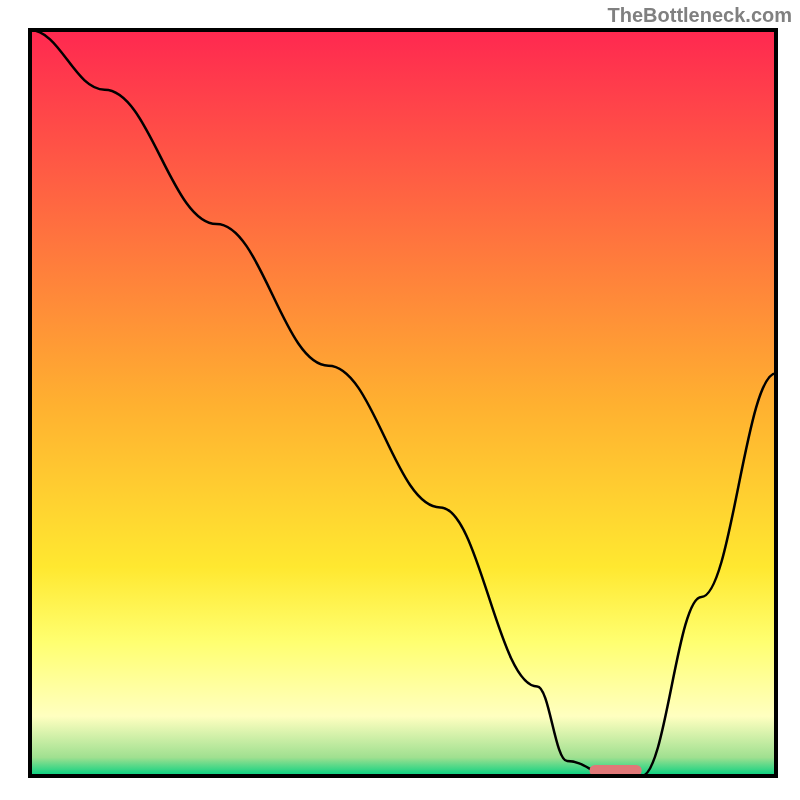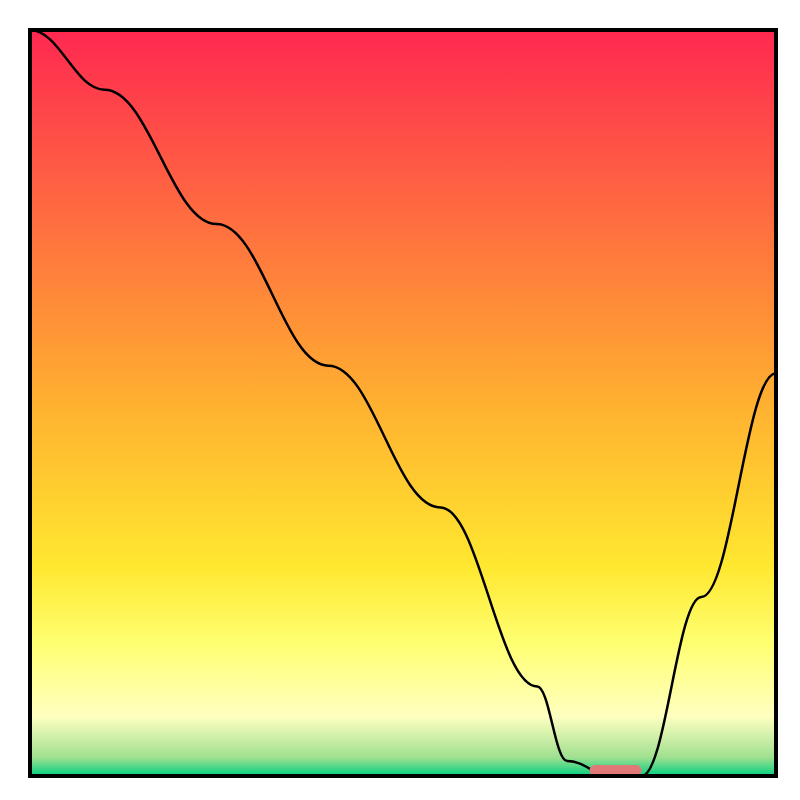--- a/index.html
+++ b/index.html
@@ -26,20 +26,21 @@
     z-index: 10;
   }
   svg {
     display: block;
   }
 </style>
 </head>
 <body>
 
 <div class="container">
+  <div class="watermark">TheBottleneck.com</div>
   <svg width="800" height="800">
     <defs>
       <linearGradient id="bg-grad" x1="0" y1="0" x2="0" y2="1">
           <stop offset="0%" stop-color="#ff2850"></stop>
           <stop offset="50%" stop-color="#ffb030"></stop>
           <stop offset="72%" stop-color="#ffe830"></stop>
           <stop offset="82%" stop-color="#ffff70"></stop>
           <stop offset="92%" stop-color="#ffffc0"></stop>
           <stop offset="97.5%" stop-color="#a0e090"></stop>
           <stop offset="100%" stop-color="#00d080"></stop>

